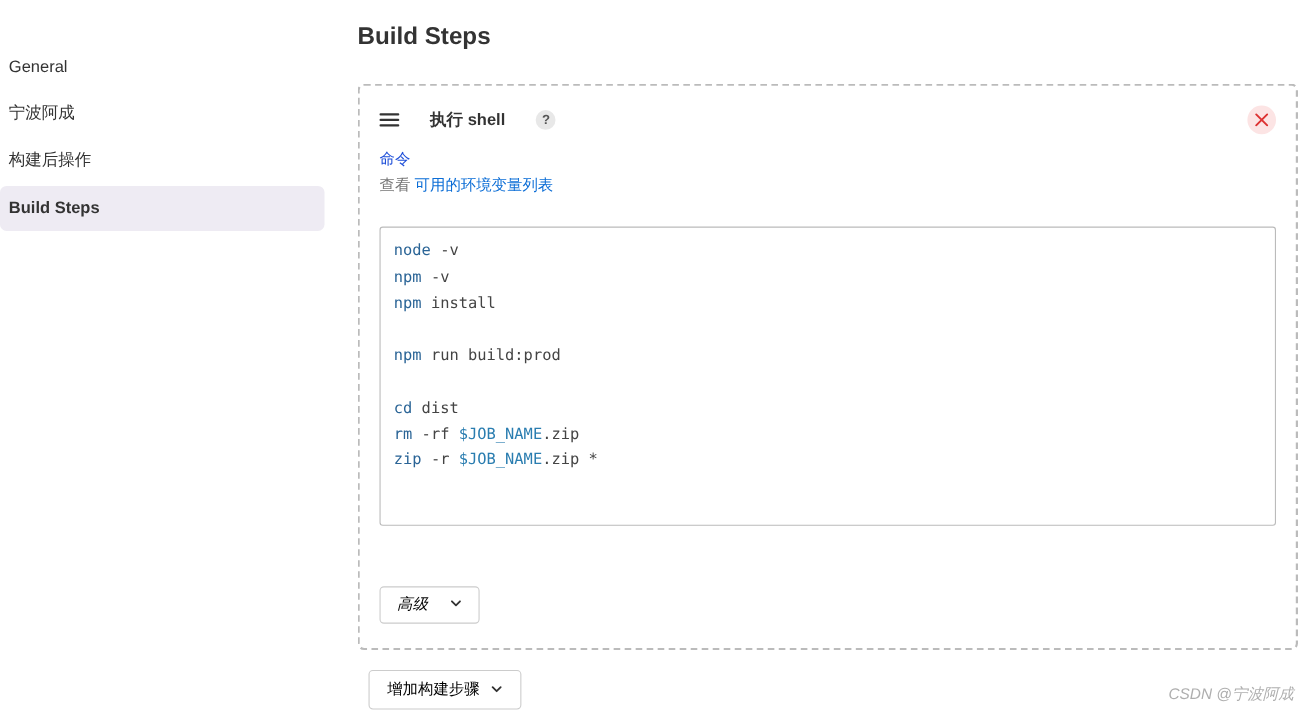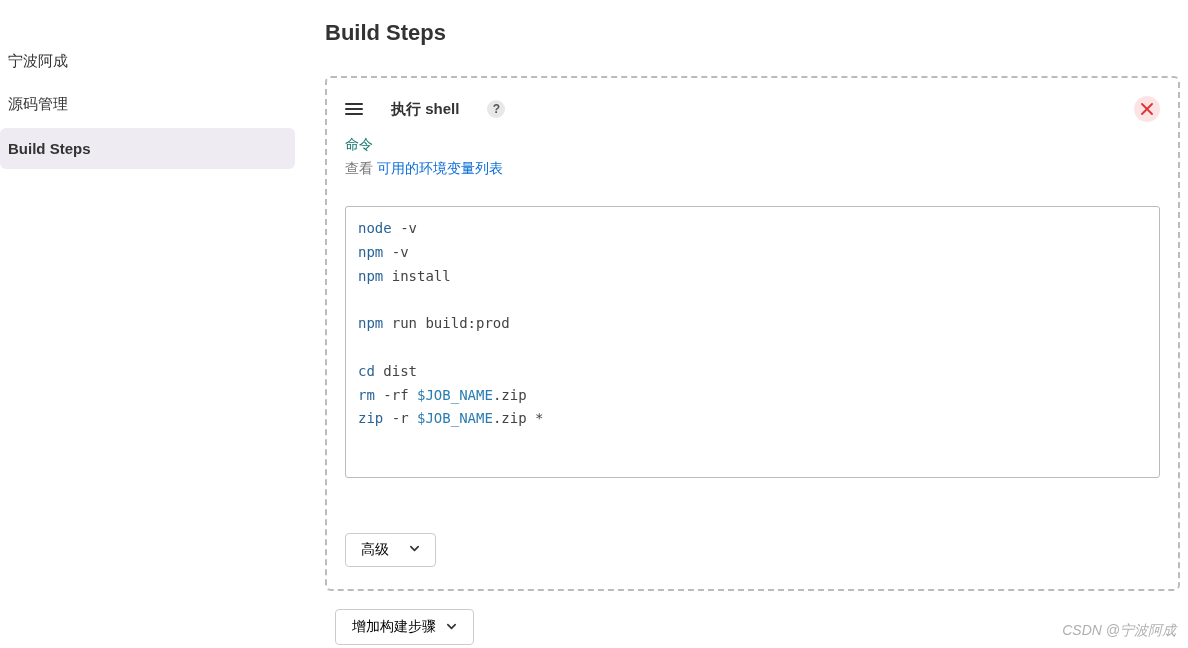--- a/index.html
+++ b/index.html
@@ -99,21 +99,21 @@
       align-items: center;
       justify-content: center;
       cursor: pointer;
     }
     .close-btn svg {
       width: 12px;
       height: 12px;
     }
     .cmd-label {
       font-size: 14px;
-      color: #0f766e;
+      color: #1d4ed8;
       margin-bottom: 6px;
     }
     .cmd-help {
       font-size: 14px;
       margin-bottom: 28px;
     }
     .cmd-help .prefix {
       color: #777;
     }
     .cmd-help .link {
@@ -138,20 +138,21 @@
       margin-top: 55px;
       display: inline-flex;
       align-items: flex-start;
       gap: 20px;
       padding: 7px 15px;
       border: 1px solid #ccc;
       border-radius: 4px;
       background: #fff;
       cursor: pointer;
       font-size: 14px;
+      font-style: italic;
     }
     .add-step-btn {
       display: inline-flex;
       align-items: center;
       gap: 10px;
       padding: 8px 16px;
       border: 1px solid #ccc;
       border-radius: 4px;
       background: #fff;
       cursor: pointer;
@@ -177,22 +178,23 @@
     .code-line { display: block; }
     .code-box-wrapper {
       position: relative;
     }
   </style>
 </head>
 <body>
 
 <div class="container">
   <nav class="sidebar">
+    <div class="sidebar-item">General</div>
     <div class="sidebar-item">宁波阿成</div>
-    <div class="sidebar-item">源码管理</div>
+    <div class="sidebar-item">构建后操作</div>
     <div class="sidebar-item active">Build Steps</div>
   </nav>
 
   <main class="main">
     <h1 class="page-title">Build Steps</h1>
 
     <div class="dashed-box">
       <div class="box-header">
         <div class="box-header-left">
           <div class="drag-icon">

